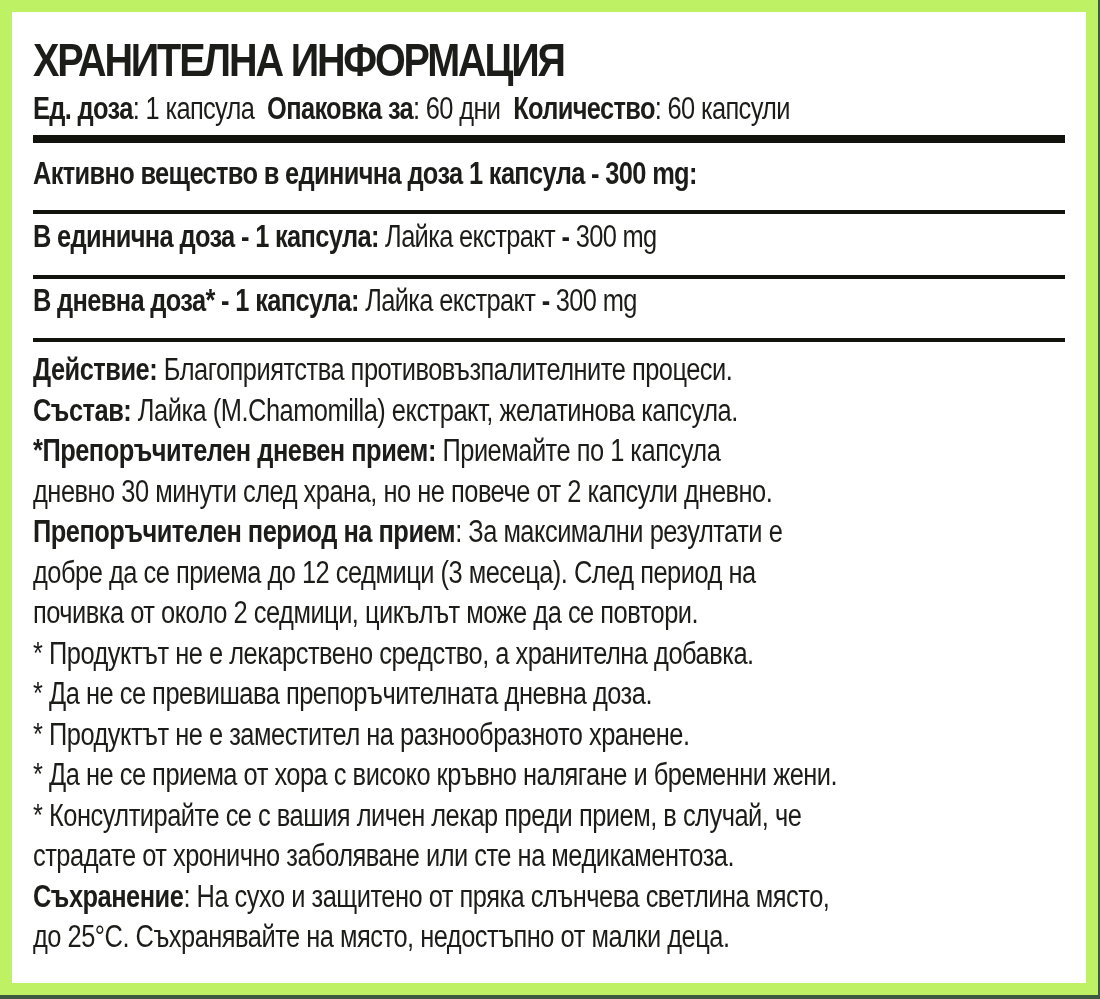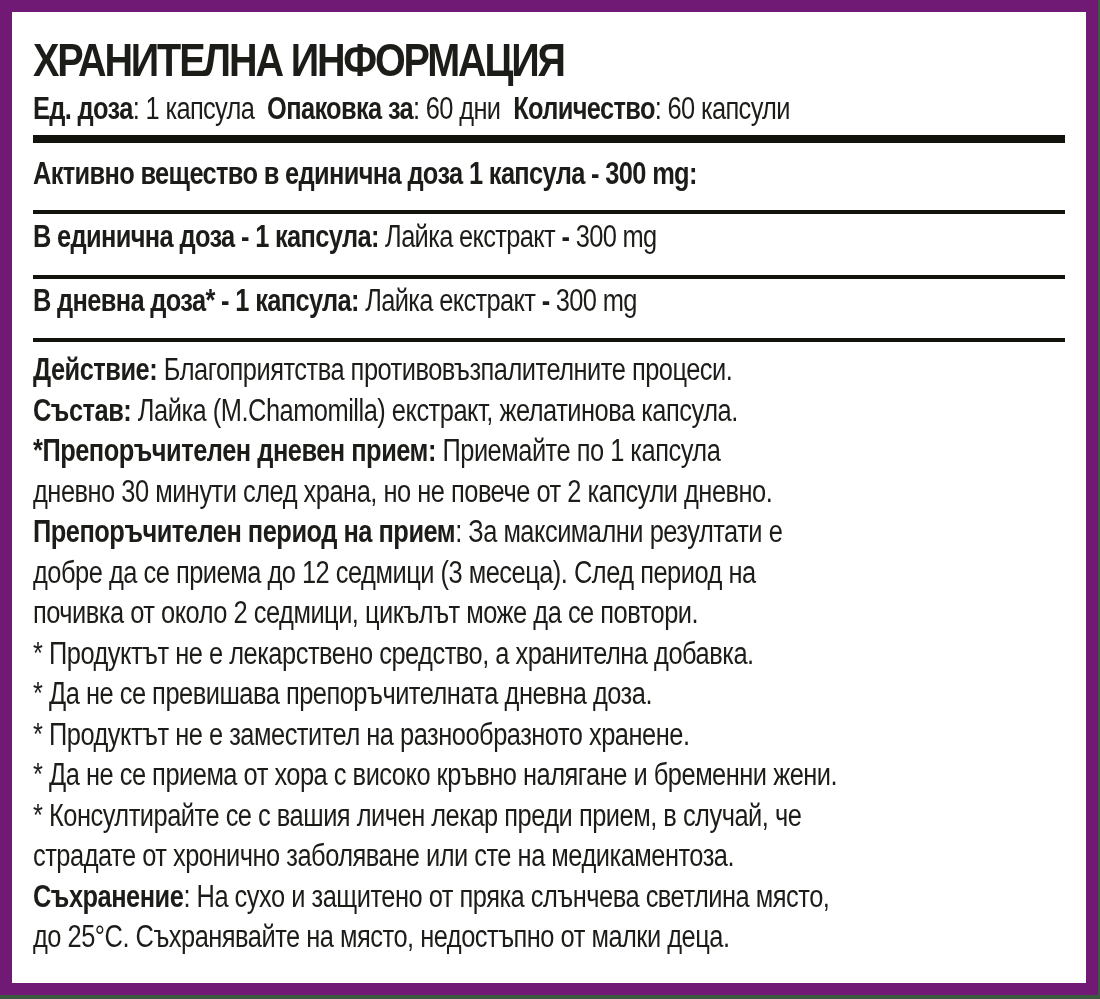--- a/index.html
+++ b/index.html
@@ -12,21 +12,21 @@
       height: 999px;
       overflow: hidden;
       position: relative;
     }
     .frame {
       position: absolute;
       left: 0;
       top: 0;
       width: 1098px;
       height: 995px;
-      background: #701a75;
+      background: #bef264;
     }
     .panel {
       position: absolute;
       left: 12px;
       top: 12px;
       width: 1074px;
       height: 971px;
       background: #ffffff;
       color: #1c1c19;
       font-family: "Liberation Sans", sans-serif;

